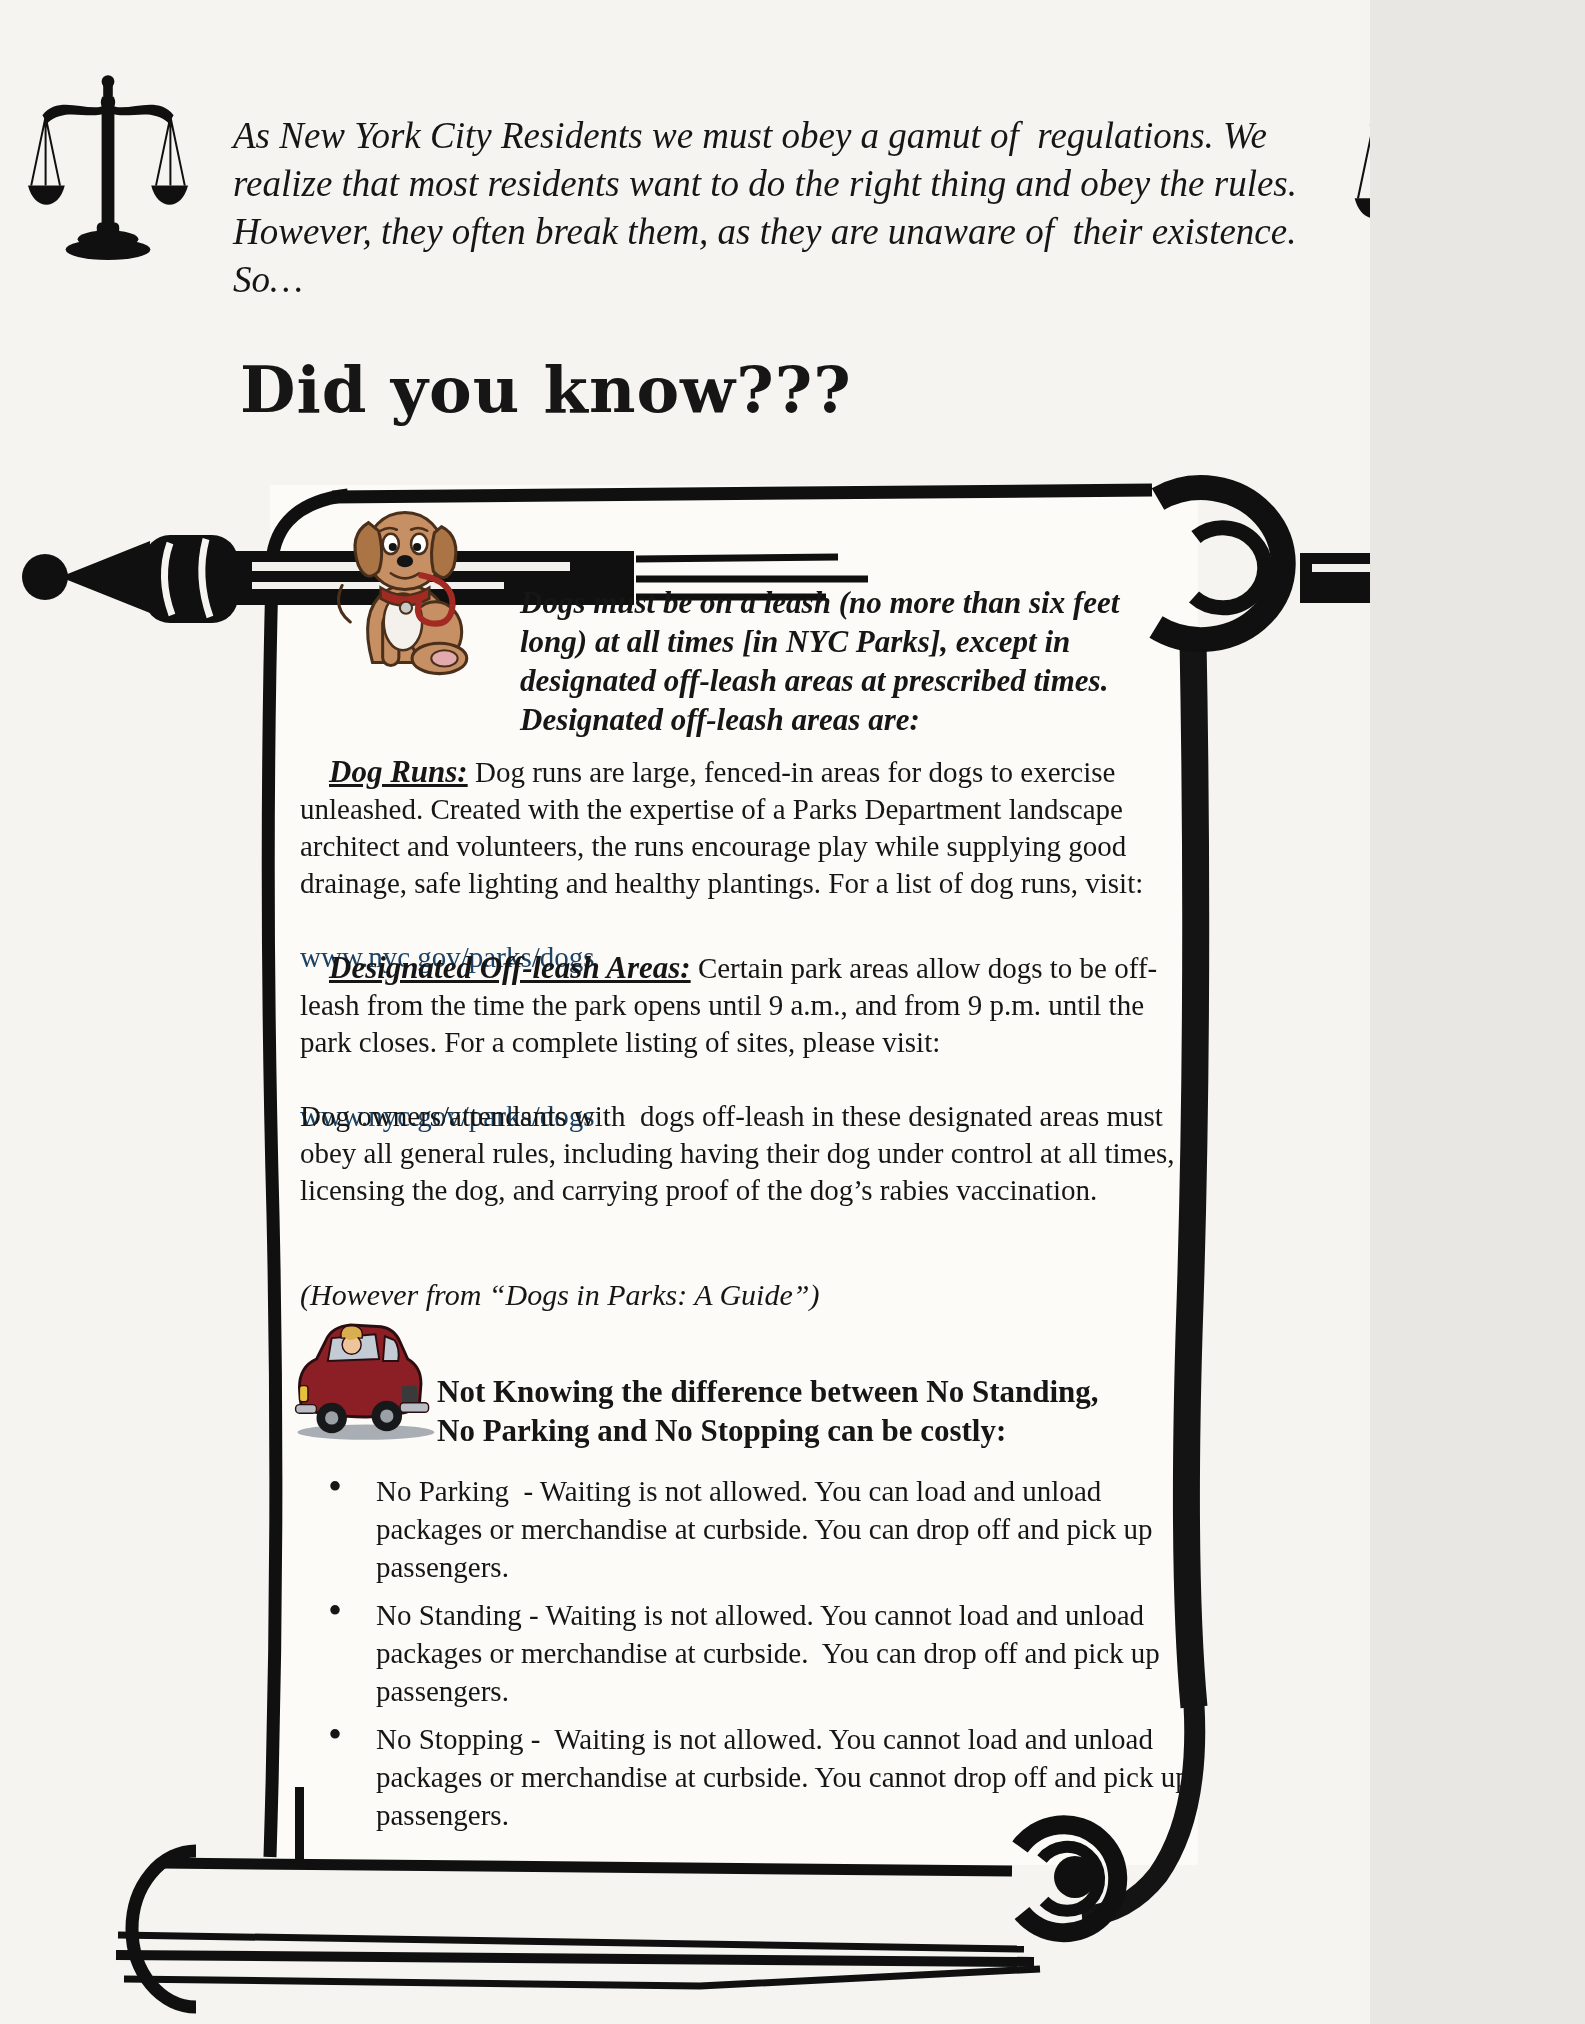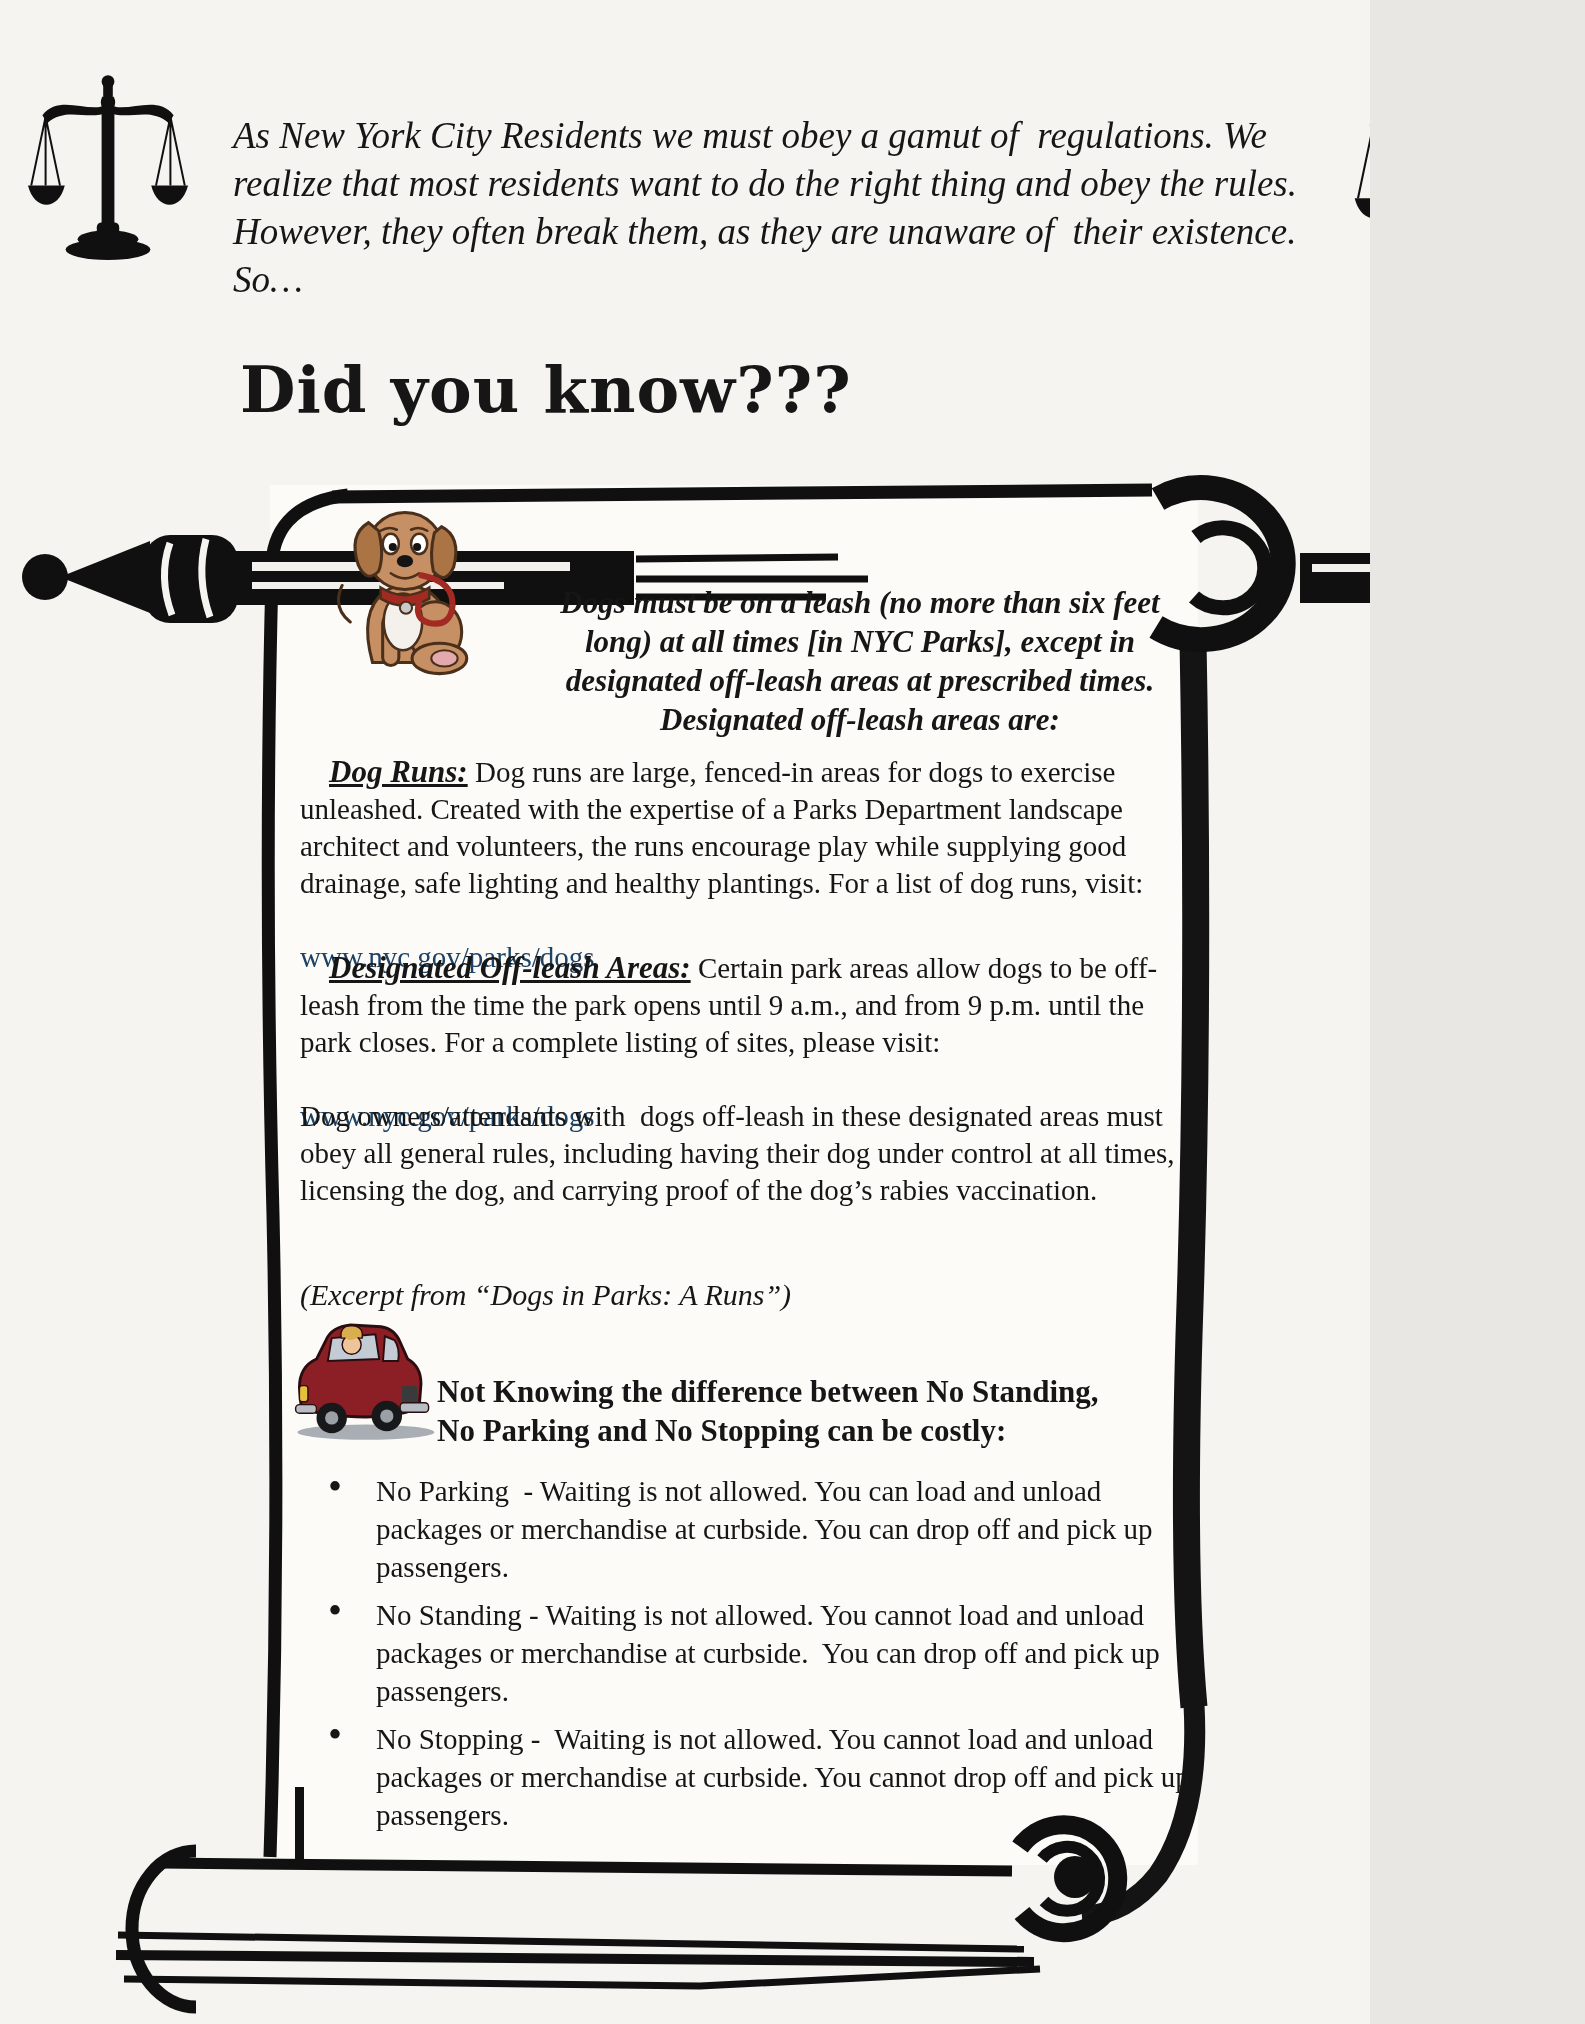--- a/index.html
+++ b/index.html
@@ -15,21 +15,21 @@
 
   .intro { font-style:italic; font-size:37px; line-height:48px; }
   .intro .b { font-style:italic; }
 
   .title {
     font-family:"DejaVu Serif", serif; font-weight:bold; 
     font-size:64px; text-align:left; letter-spacing:1px;
   }
 
   .scroll-text { font-size:29px; line-height:37px; }
-  .leash { font-weight:bold; font-style:italic; font-size:31px; line-height:39px;text-align:center; }
+  .leash { font-weight:bold; font-style:italic; font-size:31px; line-height:39px; }
   .lead  { font-weight:bold; font-style:italic; text-decoration:underline; font-size:31px; }
   .url   { color:#1d4263; }
 
   .heading { font-weight:bold; font-size:31px; line-height:39px; }
   .excerpt { font-style:italic; font-size:30px; }
 
   ul.bullets { list-style:none; margin:0; padding:0; font-size:29px; line-height:38px; }
   ul.bullets li { position:relative; padding-left:58px; margin-bottom:10px; }
   ul.bullets li::before {
     content:"\2022"; position:absolute; left:10px; top:-4px; font-size:40px;
@@ -162,21 +162,21 @@
     <div class="url">www.nyc.gov/parks/dogs</div>
   </div>
 
   <div class="abs scroll-text pre" style="left:300px;top:912px;width:900px">
     <span class="lead">Designated Off-leash Areas:</span><span> Certain park areas allow dogs to be off-leash from the time the park opens until 9 a.m., and from 9 p.m. until the park closes. For a complete listing of sites, please visit:</span>
     <div class="url">www.nyc.gov/parks/dogs</div>
   </div>
 
   <div class="abs scroll-text pre" style="left:300px;top:1098px;width:880px">Dog owners/attendants with  dogs off-leash in these designated areas must obey all general rules, including having their dog under control at all times, licensing the dog, and carrying proof of the dog’s rabies vaccination.</div>
 
-  <div class="abs excerpt" style="left:300px;top:1278px;width:800px">(Excerpt from “Dogs in Parks: A Runs”)</div>
+  <div class="abs excerpt" style="left:300px;top:1278px;width:800px">(However from “Dogs in Parks: A Guide”)</div>
 
   <svg class="abs" style="left:288px;top:1316px" width="152" height="126" viewBox="0 0 160 130">
     <ellipse cx="82" cy="121" rx="72" ry="8" fill="#a9aeb4"></ellipse>
     <path d="M14 96 L12 74 Q12 52 30 44 L40 24 Q46 10 66 8 L98 10 Q112 12 118 26 L126 44 Q140 52 140 70 L138 96 Q112 105 82 105 Q40 105 14 96 Z" fill="#8c1f26" stroke="#2a0d0f" stroke-width="3"></path>
     <path d="M46 22 L92 18 L96 44 L42 46 Z" fill="#c3cbd4" stroke="#2a0d0f" stroke-width="2"></path>
     <path d="M102 20 L112 24 Q118 32 116 46 L100 46 Z" fill="#c3cbd4" stroke="#2a0d0f" stroke-width="2"></path>
     <path d="M56 22 Q54 8 68 9 Q80 10 78 22 Z" fill="#d8ae4f" stroke="#2a0d0f" stroke-width="1.5"></path>
     <circle cx="67" cy="29" r="10" fill="#eec49a" stroke="#2a0d0f" stroke-width="1.5"></circle>
     <path d="M58 20 Q66 14 76 19 Q72 24 64 24 Z" fill="#d8ae4f"></path>
     <rect x="12" y="72" width="9" height="17" rx="3" fill="#e6c23c" stroke="#2a0d0f" stroke-width="1.5"></rect>

